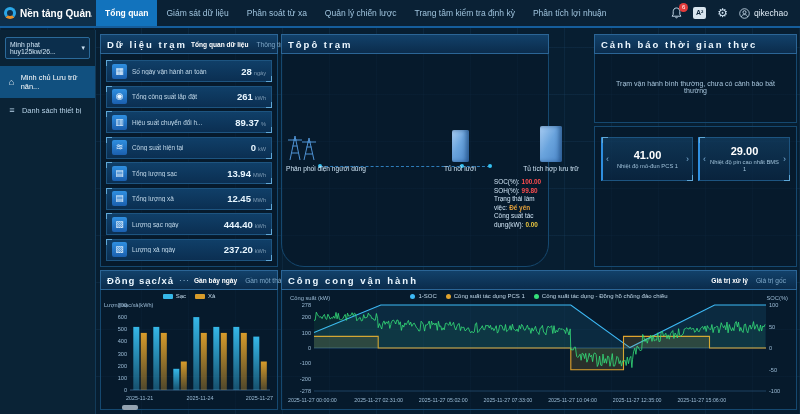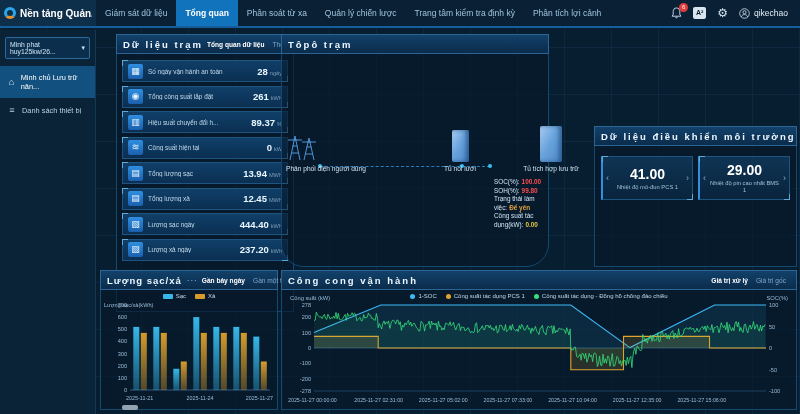--- a/index.html
+++ b/index.html
@@ -41,21 +41,21 @@
   
   .panel { position:absolute; background:rgba(6,24,42,.62); border:1px solid #15486f; }
   .p-head { height:20px; background:linear-gradient(180deg,#12416a,#0b2c4c); border:1px solid #2b6596;
     margin:-1px -1px 0 -1px; display:flex; align-items:center; padding:0 6px; }
   .p-title { font-size:9.5px; font-weight:bold; letter-spacing:2px; color:#ecf7ff; white-space:nowrap; }
   .spacer { flex:1; }
   .tab { font-size:6.6px; color:#7fa8c8; padding:2px 4px; cursor:pointer; white-space:nowrap; }
   .tab.on { color:#fff; font-weight:bold; }
   .more-dots { font-size:8px; color:#9fc3dd; margin-left:5px; letter-spacing:1px; cursor:pointer; }
 
-  #p-station { left:116px; top:34px; width:178px; height:278px; }
+  #p-station { left:100px; top:34px; width:178px; height:233px; }
   #p-topo    { left:281px; top:34px; width:268px; height:233px;border-radius:23px; }
   #p-alarm   { left:594px; top:34px; width:203px; height:89px;  }
   #p-env     { left:594px; top:126px; width:203px; height:141px; }
   #p-charge  { left:100px; top:270px; width:178px; height:140px; }
   #p-curve   { left:281px; top:270px; width:516px; height:140px; }
 
   
   .cornered { position:relative; }
   .cornered::before, .cornered::after { content:""; position:absolute; width:5px; height:5px; }
   .cornered::before { left:-1px; top:-1px; border-left:1px solid #5fa8d8; border-top:1px solid #5fa8d8; }
@@ -87,21 +87,21 @@
   
   #alarm-msg { height:66px; display:flex; align-items:center; justify-content:center; text-align:center;
     font-size:7px; color:#a8c6dd; padding:0 14px; }
 
   
   #env-cards { display:flex; gap:5px; padding:10px 6px; }
   .env-card { flex:1; height:44px; background:linear-gradient(180deg,rgba(22,74,116,.55),rgba(10,40,70,.65));
     border:1px solid #1d5480; border-left:2px solid #2f8fe0; display:flex; align-items:center; }
   .env-arrow { font-size:9px; color:#7fb0d8; padding:0 3px; cursor:pointer; }
   .env-mid { flex:1; text-align:center; }
-  .env-val { font-size:14px; font-weight:bold; color:#fff; }
+  .env-val { font-size:11px; font-weight:bold; color:#fff; }
   .env-lab { font-size:5.8px; color:#9fc0d8; margin-top:2px; line-height:7px; }
 
   
   .legend { display:flex; justify-content:center; gap:9px; margin-top:3px; }
   .lg-item { display:flex; align-items:center; gap:3px; font-size:6px; color:#c2d9ea; cursor:pointer; white-space:nowrap; }
   .lg-dot { width:5px; height:5px; border-radius:50%; }
   .lg-swatch { width:10px; height:5px; border-radius:1px; }
   svg { overflow:visible; display:block; }
   .axis-cap { position:absolute; font-size:5.8px; color:#9cbcd6; top:24px; }
 
@@ -111,26 +111,26 @@
 <body>
 
 <div id="app">
 
   <div id="topbar">
     <div id="logo">
       <span class="logo-ring"></span>
       <span id="brand">Nền tảng Quản...</span>
     </div>
     <div id="nav-menu">
+        <div class="nav-item on">Tổng quan</div>
         <div class="nav-item">Giám sát dữ liệu</div>
-        <div class="nav-item on">Tổng quan</div>
         <div class="nav-item">Phân soát từ xa</div>
         <div class="nav-item">Quản lý chiến lược</div>
         <div class="nav-item">Trang tâm kiểm tra định kỳ</div>
-        <div class="nav-item">Phân tích lợi cảnh</div>
+        <div class="nav-item">Phân tích lợi nhuận</div>
       </div>
     <div id="top-right">
       <span class="bell-wrap">
         <svg width="11" height="12" viewBox="0 0 12 13">
           <path d="M6 1 C3.6 1 2.4 2.8 2.4 5 L2.4 8 L1.2 10 L10.8 10 L9.6 8 L9.6 5 C9.6 2.8 8.4 1 6 1 Z" fill="none" stroke="#cfe2f2" stroke-width="1"></path>
           <path d="M4.8 11 A1.3 1.3 0 0 0 7.2 11" fill="none" stroke="#cfe2f2" stroke-width="1"></path>
         </svg>
         <span class="badge">6</span>
       </span>
       <span class="lang-box">A²</span>
@@ -248,25 +248,28 @@
 
       <div id="topo-info">
           <div><span class="lab">SOC(%):</span><span class="val" style="color: rgb(255, 77, 79);">100.00</span></div>
           <div><span class="lab">SOH(%):</span><span class="val" style="color: rgb(255, 77, 79);">99.80</span></div>
           <div><span class="lab">Trạng thái làm việc:</span><span class="val" style="color: rgb(230, 162, 60);">Để yên</span></div>
           <div><span class="lab">Công suất tác dụng(kW):</span><span class="val" style="color: rgb(232, 197, 63);">0.00</span></div>
         </div>
     </div>
   </div>
 
+  <div class="panel" id="p-alarm">
+    <div class="p-head">
+      <span class="p-title">Cảnh báo thời gian thực</span>
+    </div>
+    <div id="alarm-msg">Trạm vận hành bình thường, chưa có cảnh báo bất thường</div>
+  </div>
 
   <div class="panel" id="p-env">
-    <div class="p-head">
-      <span class="p-title">Dữ liệu điều khiển môi trường</span>
-    </div>
     <div id="env-cards">
         <div class="env-card cornered">
           <span class="env-arrow">‹</span>
           <div class="env-mid">
             <div class="env-val">41.00</div>
             <div class="env-lab">Nhiệt độ mô-đun PCS 1</div>
           </div>
           <span class="env-arrow">›</span>
         </div>
         <div class="env-card cornered">
@@ -275,21 +278,21 @@
             <div class="env-val">29.00</div>
             <div class="env-lab">Nhiệt độ pin cao nhất BMS 1</div>
           </div>
           <span class="env-arrow">›</span>
         </div>
       </div>
   </div>
 
   <div class="panel" id="p-charge">
     <div class="p-head">
-      <span class="p-title" style="letter-spacing:1px">Lượng sạc/xả</span>
+      <span class="p-title" style="letter-spacing:1px">Đồng sạc/xả</span>
       <span class="more-dots">···</span>
       <span class="spacer"></span>
       <span id="charge-tabs" style="display:flex">
           <span class="tab on">Gần bảy ngày</span>
           <span class="tab">Gần một tháng</span>
         </span>
     </div>
     <div class="legend" id="bar-legend">
         <span class="lg-item">
           <span class="lg-swatch" style="background: rgb(53, 183, 232);"></span>

